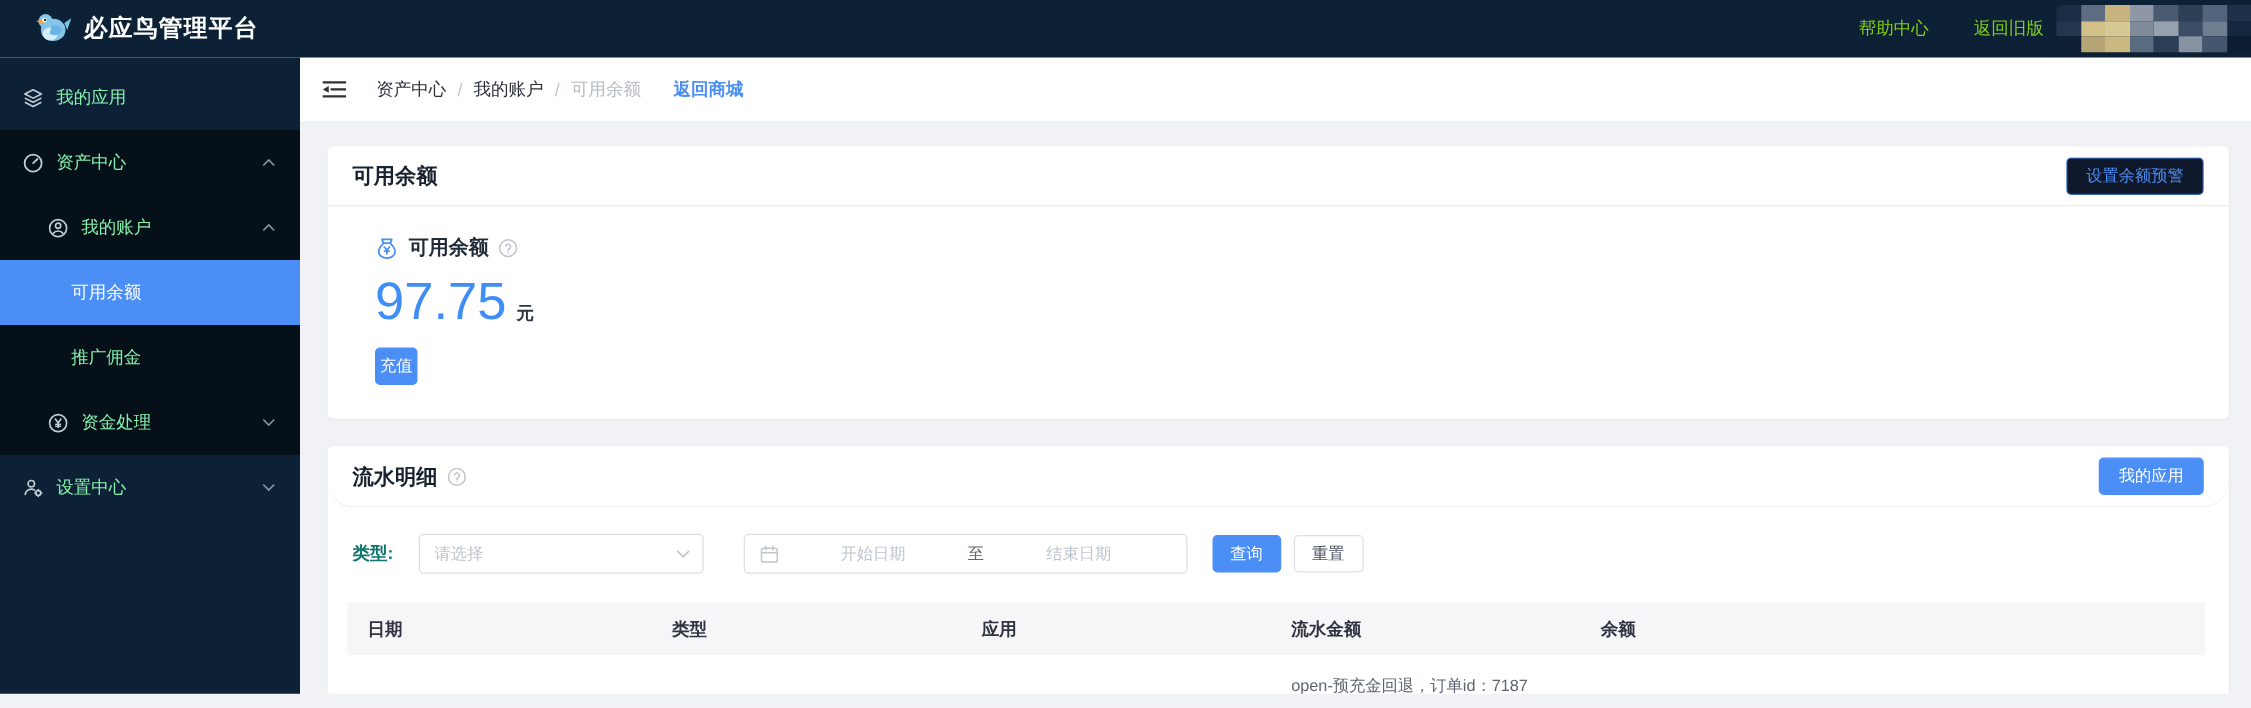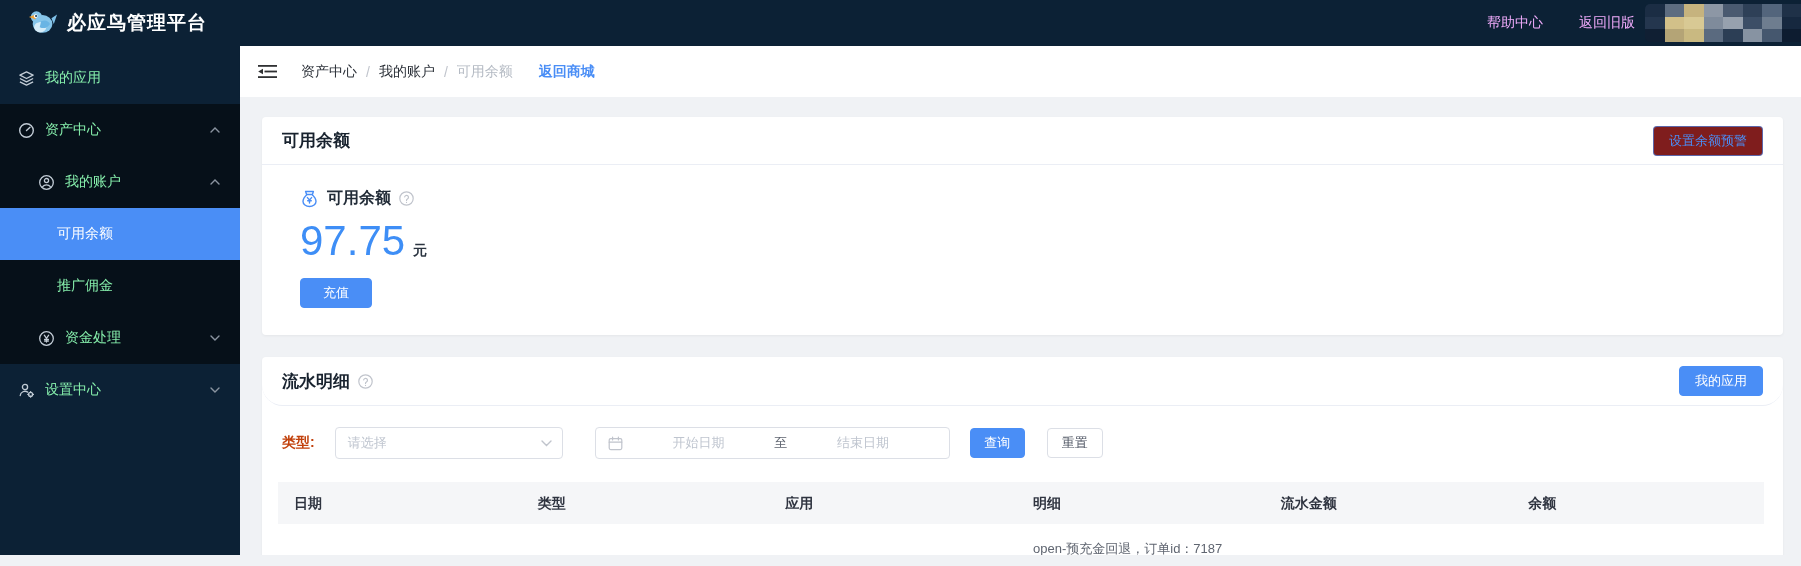--- a/index.html
+++ b/index.html
@@ -4,21 +4,21 @@
 <style>
   * { margin:0; padding:0; box-sizing:border-box; }
   html,body { width:1801px; height:566px; overflow:hidden; }
   body { font-family:"Liberation Sans","DejaVu Sans",sans-serif; background:#f0f2f5; color:#303133; }
 
   
   .header { height:46px; background:#0c2135; display:flex; align-items:center; padding-left:28px; position:relative; }
   .brand { display:flex; align-items:center; gap:9px; }
   .brand-title { color:#fff; font-size:19px; font-weight:bold; letter-spacing:1px; }
   .header-right { margin-left:auto; display:flex; align-items:center; }
-  .header-link { color:#f0abfc; font-size:14px; cursor:pointer; margin-right:36px; text-decoration:none; }
+  .header-link { color:#84cc16; font-size:14px; cursor:pointer; margin-right:36px; text-decoration:none; }
   .header-link:last-of-type { margin-right:10px; }
   .mosaic { width:156px; height:38px; border-radius:5px 0 0 5px; overflow:hidden; display:grid;
             grid-template-columns:repeat(8,1fr); grid-template-rows:repeat(3,1fr); }
   .mosaic div { width:100%; height:100%; }
 
   
   .body-row { display:flex; height:509px; }
   .sidebar { width:240px; background:#0c2135; padding-top:6px; flex-shrink:0; }
   .main { flex:1; display:flex; flex-direction:column; min-width:0; }
 
@@ -47,45 +47,45 @@
   .card1 { height:218px; }
   .card2 { margin-top:22px; min-height:320px; }
   .card-head { height:48px; display:flex; align-items:center; padding:0 20px; border-bottom:1px solid #ebeef5; }
   .card2 .card-head { height:49px;border-radius:21px; }
   .card-title { font-size:17px; font-weight:bold; color:#18222e; }
   .qicon { display:flex; margin-left:8px; color:#c0c4cc; cursor:pointer; }
 
   .btn { display:inline-flex; align-items:center; justify-content:center; height:30px; border-radius:4px;
          font-size:13px; cursor:pointer; white-space:nowrap; font-family:inherit; }
   .btn-primary { background:#4a8ef6; color:#fff; border:1px solid #4a8ef6; }
-  .btn-outline { background:#7f1d1d; color:#4a8ef6; border:1px solid rgba(74,142,246,.65); padding:0 15px; }
+  .btn-outline { background:#0f172a; color:#4a8ef6; border:1px solid rgba(74,142,246,.65); padding:0 15px; }
   .btn-default { background:#fff; color:#4c5361; border:1px solid #dcdfe6; font-weight:500; }
   .head-right { margin-left:auto; }
 
   .card1-body { padding:23px 20px 0 38px; }
   .bal-label-row { display:flex; align-items:center; }
   .bal-label { font-size:16px; font-weight:bold; color:#222c38; margin-left:8px; }
   .amount-row { display:flex; align-items:baseline; margin-top:10px; }
   .amount { font-size:42px; color:#3e8ef6; font-weight:500; line-height:1.05; }
   .unit { font-size:14px; color:#2b3440; font-weight:bold; margin-left:8px; }
-  .recharge { width:72px; margin-top:15px; }
+  .recharge { width:34px; margin-top:15px; }
 
   
   .filter-row { display:flex; align-items:center; margin-top:21px; padding-left:20px; height:32px; }
-  .filter-label { font-size:14px; font-weight:bold; color:#c2410c; margin-right:20px; }
+  .filter-label { font-size:14px; font-weight:bold; color:#0f766e; margin-right:20px; }
   .select-box { width:228px; height:32px; border:1px solid #dcdfe6; border-radius:4px; background:#fff;
                 display:flex; align-items:center; padding:0 10px 0 12px; cursor:pointer; }
   .placeholder { color:#bfc5cf; font-size:13px; }
   .select-box .placeholder { flex:1; }
   .date-box { width:355px; height:32px; border:1px solid #dcdfe6; border-radius:4px; background:#fff;
               display:flex; align-items:center; margin-left:32px; padding:0 10px 0 12px; cursor:pointer; }
   .date-box .seg { flex:1; text-align:center; }
   .range-sep { color:#5f6570; font-size:13px; }
   .btn-query { width:55px; margin-left:20px; }
-  .btn-reset { width:56px; margin-left:22px; }
+  .btn-reset { width:56px; margin-left:10px; }
 
   
   .table { margin:23px 19px 0 16px; }
   .trow { display:grid; grid-template-columns:repeat(6,1fr); }
   .thead { background:#f5f6f8; }
   .th { font-size:14px; font-weight:bold; color:#2f3440; line-height:42px; padding:0 12px; }
   .th:first-child { padding-left:16px; }
   .td { font-size:13px; color:#5f6570; padding:16px 12px 20px; }
   .td:first-child { padding-left:16px; }
 </style>
@@ -308,21 +308,20 @@
           </div>
           <button class="btn btn-primary btn-query">查询</button>
           <button class="btn btn-default btn-reset">重置</button>
         </div>
 
         <div class="table">
           <div class="trow thead">
             <div class="th">日期</div>
             <div class="th">类型</div>
             <div class="th">应用</div>
-            <div class="th">明细</div>
             <div class="th">流水金额</div>
             <div class="th">余额</div>
           </div>
           <div class="trow">
             <div class="td"></div>
             <div class="td"></div>
             <div class="td"></div>
             <div class="td">open-预充金回退，订单id：7187</div>
             <div class="td"></div>
             <div class="td"></div>

